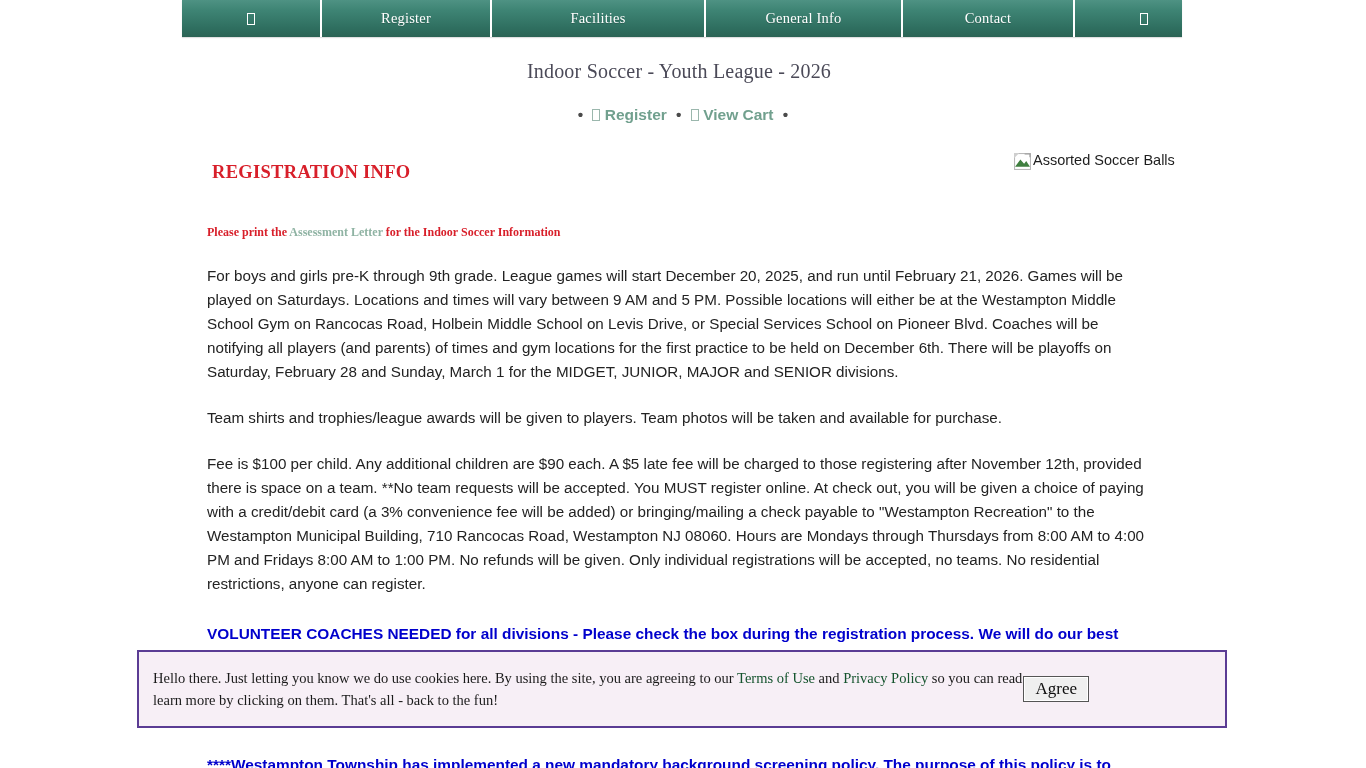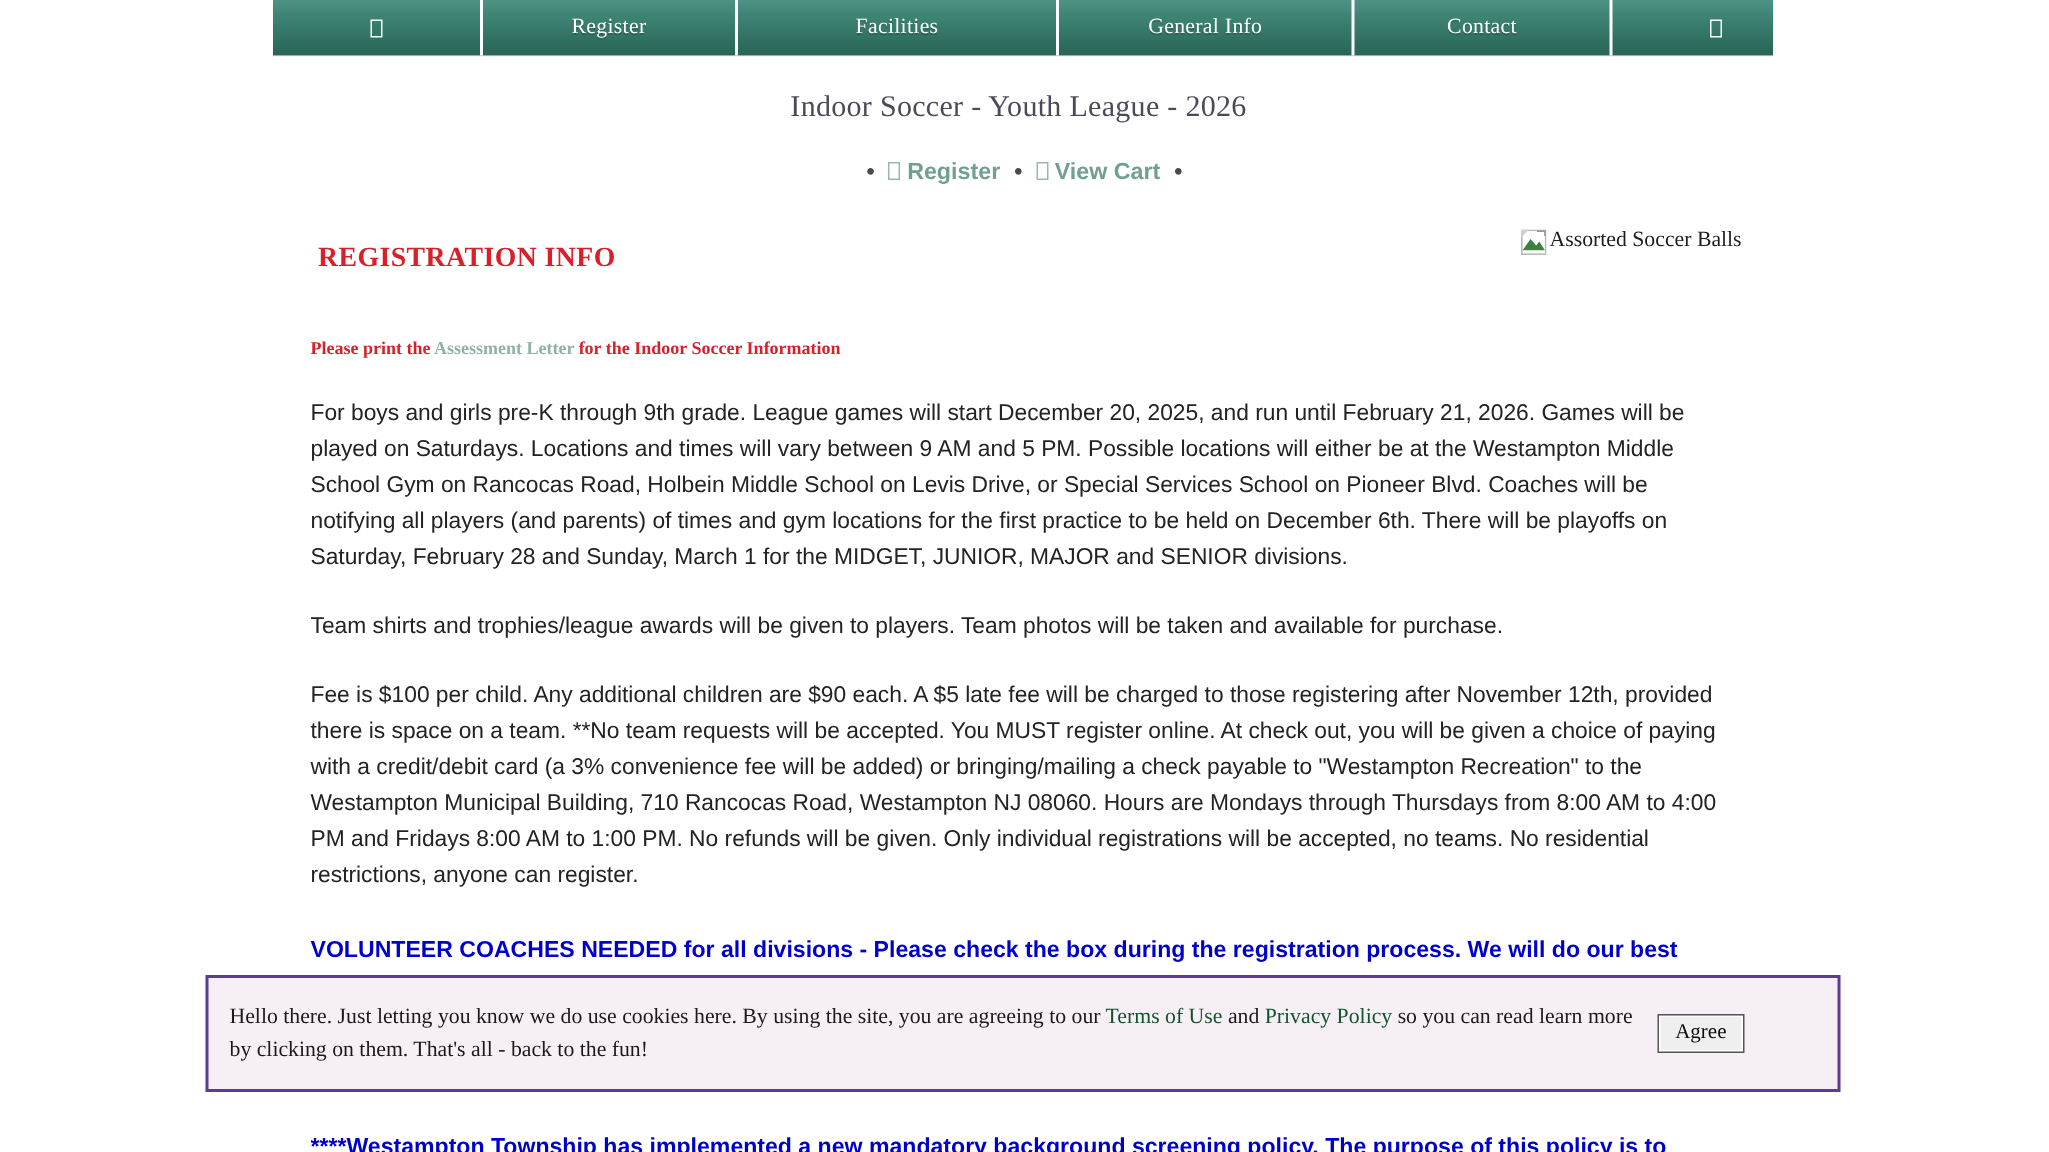--- a/index.html
+++ b/index.html
@@ -107,21 +107,21 @@
     margin: 15px 0 0 5px;
     letter-spacing: 0.3px;
   }
 
   .broken-img {
     position: absolute;
     top: 152px;
     left: 1014px;
     display: flex;
     align-items: flex-start;
-    font-family: Liberation Serif, serif;
+    font-family: Liberation Sans, sans-serif;
     font-size: 14.5px;
     color: #1d1d1d;
     white-space: nowrap;
   }
   .broken-img-icon {
     width: 17px;
     height: 17px;
     margin-right: 2px;
     flex: 0 0 auto;
     position: relative;
@@ -183,24 +183,24 @@
     line-height: 22px;
     padding-left: 4px;
   }
   .cookie-text a {
     color: #14532d;
     text-decoration: none;
     cursor: pointer;
   }
   .agree-btn {
     flex: 0 0 auto;
-    margin-right: 46px;
+    margin-right: 120px;
     padding: 3px 11px 4px 11px;
     font-family: "Liberation Serif", serif;
-    font-size: 14px;
+    font-size: 17px;
     color: #0d0d0d;
     background: #efefef;
     border: 1px solid #555555;
     box-shadow: inset 0 0 0 1px #ffffff;
     cursor: pointer;
     line-height: 17px;
   }
 
   .bottom-blue {
     position: absolute;

